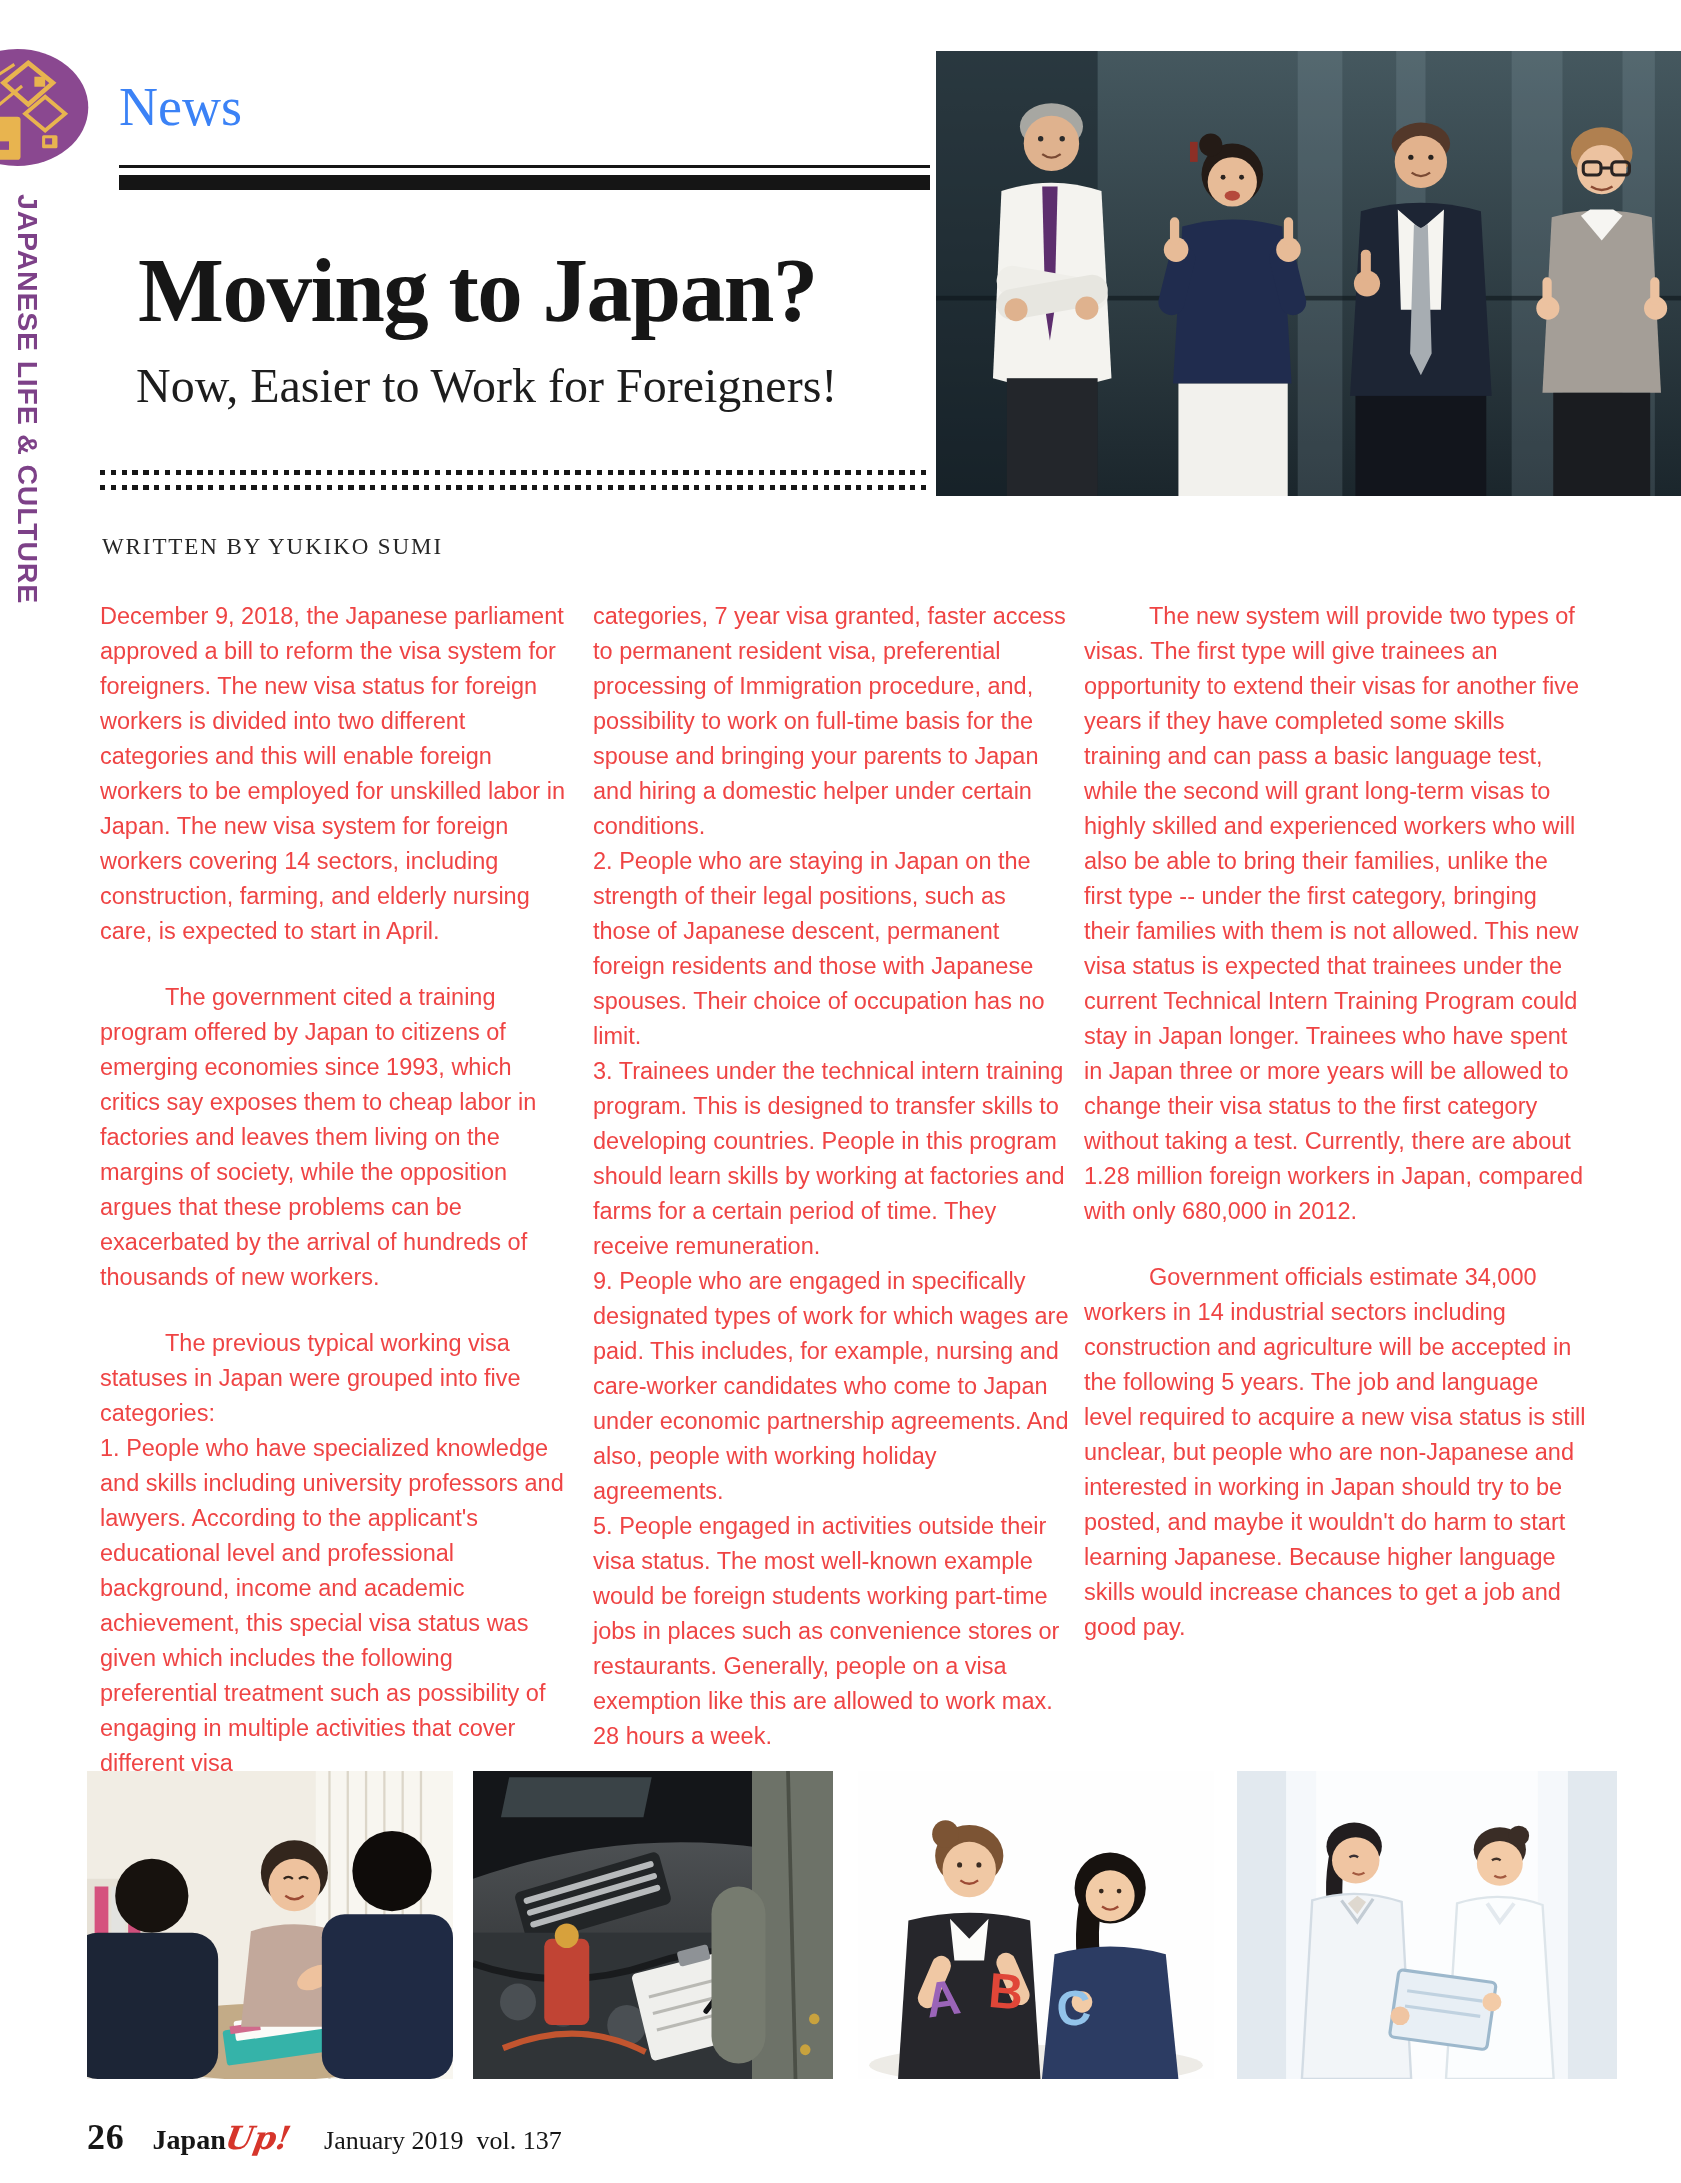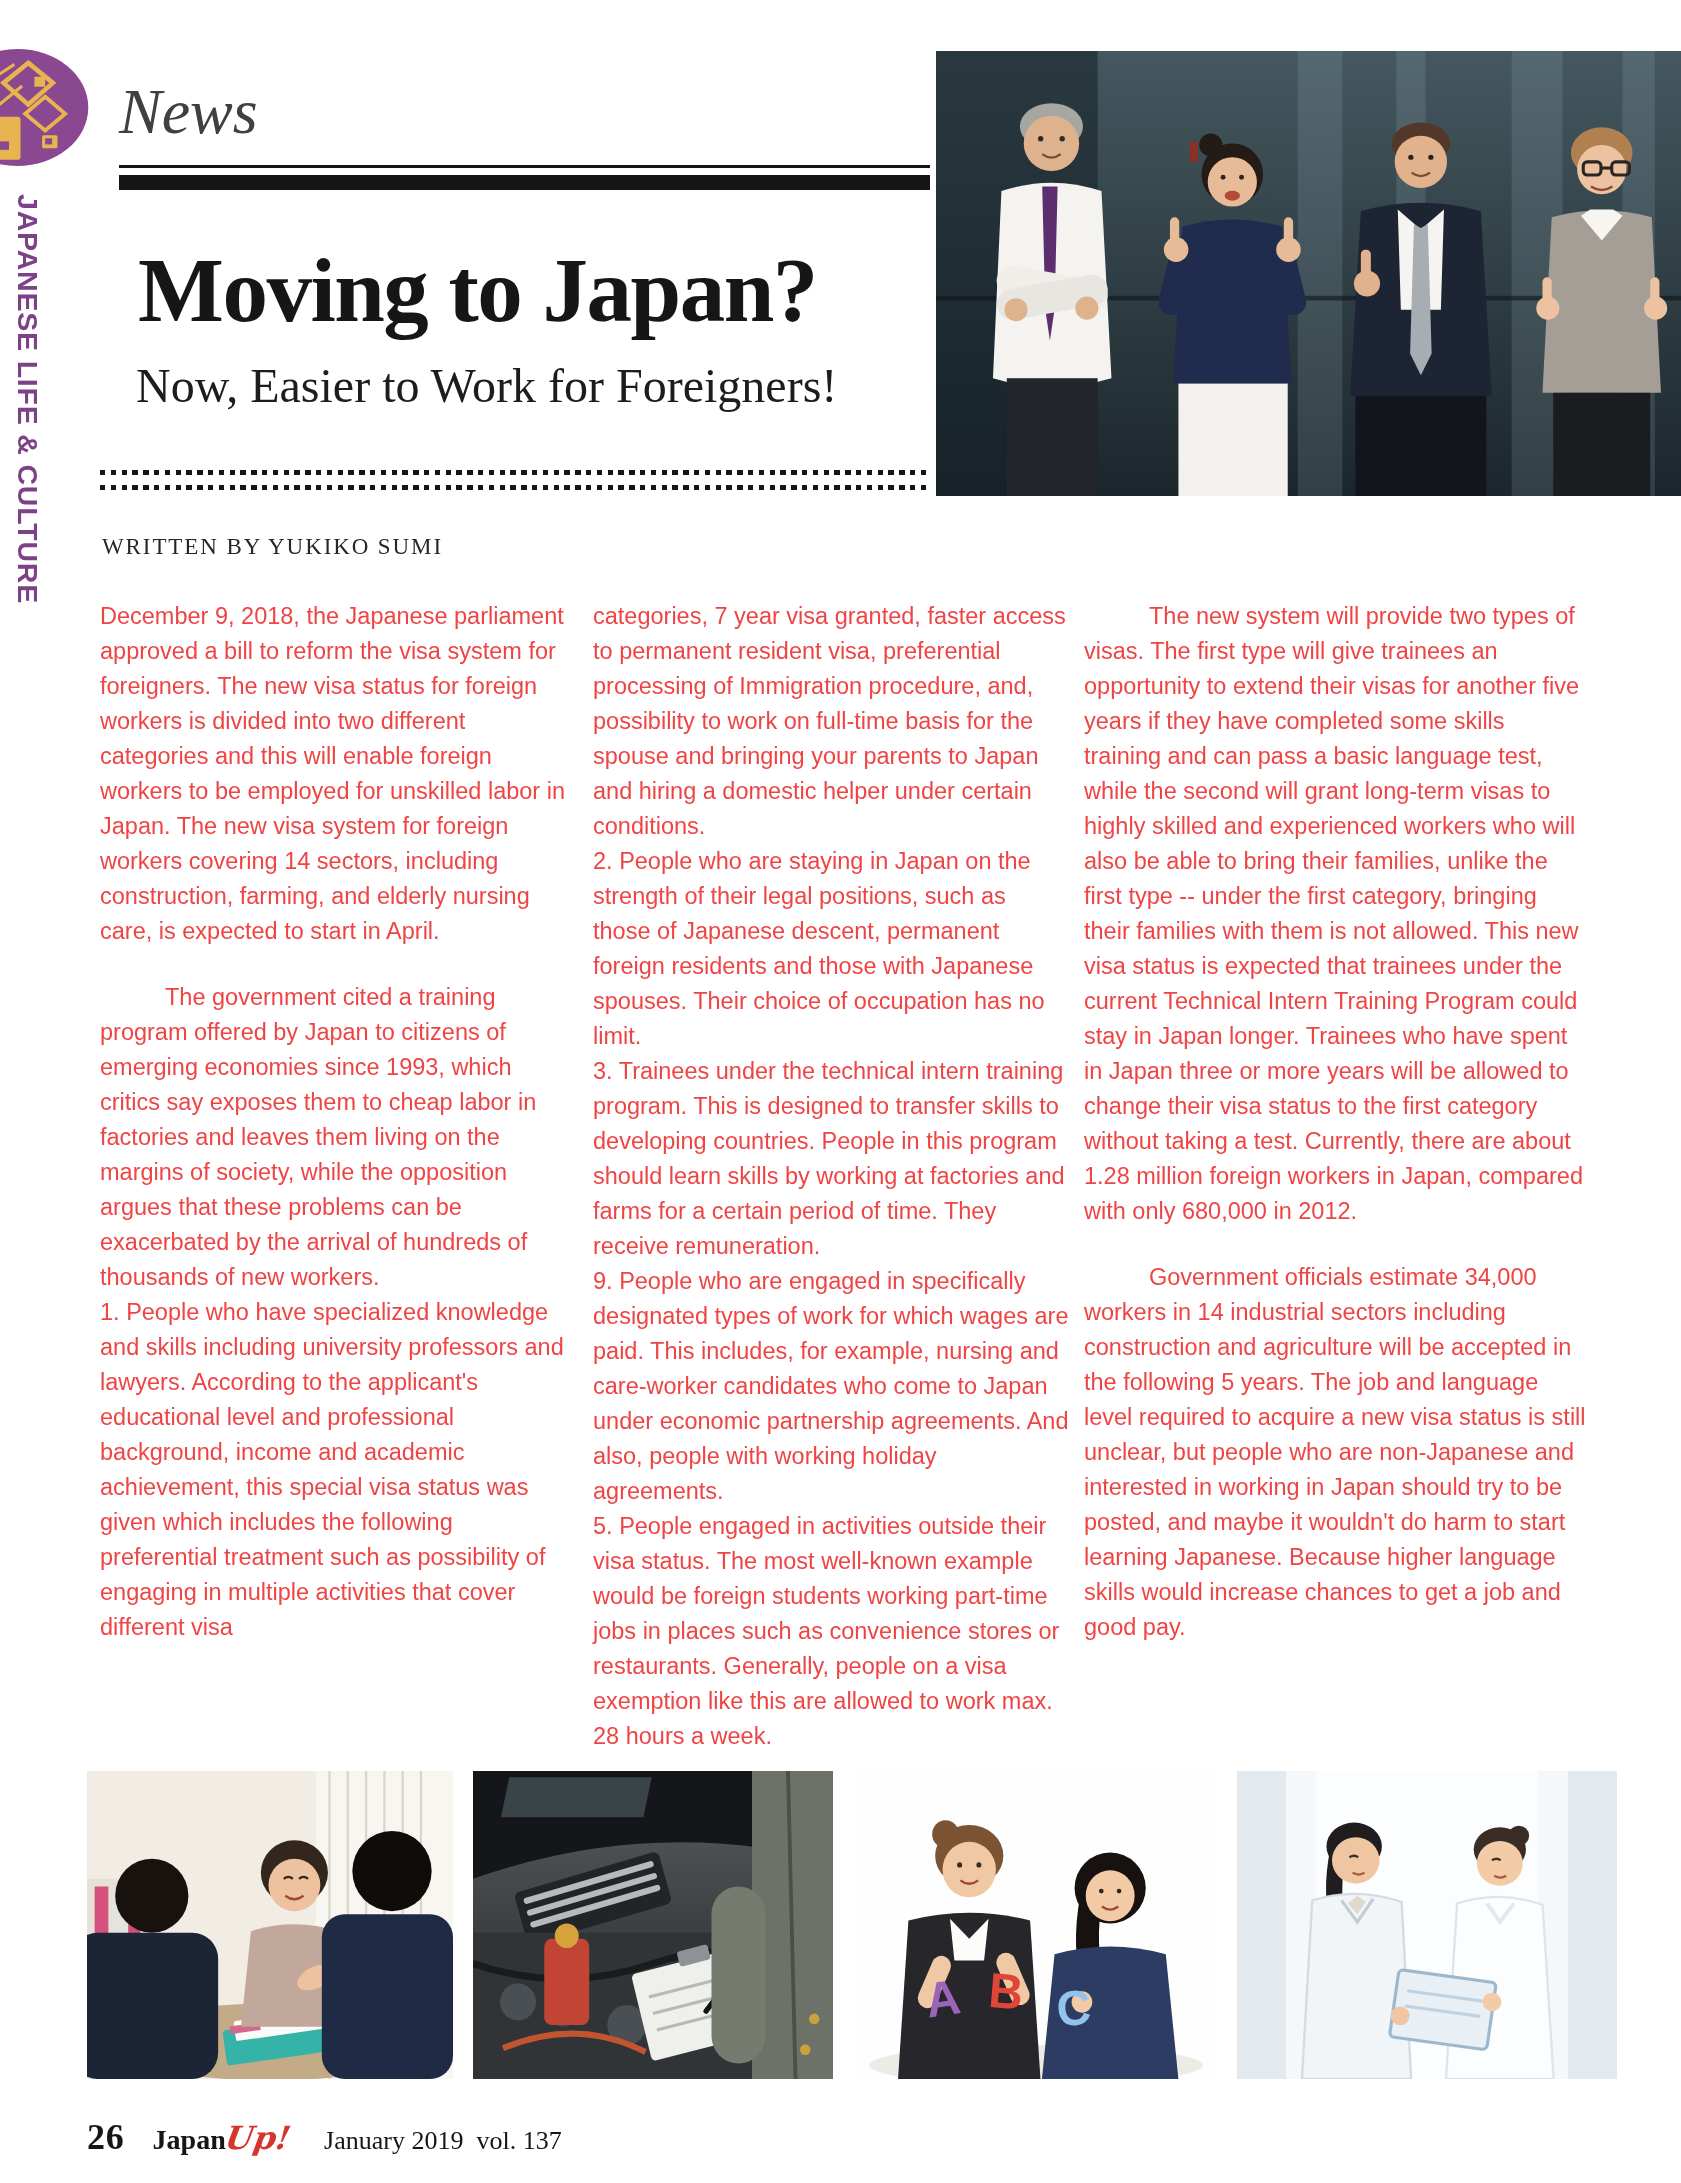--- a/index.html
+++ b/index.html
@@ -7,21 +7,21 @@
   .page{position:relative;width:1681px;height:2183px;background:#ffffff;overflow:hidden;
         font-family:"Liberation Sans",sans-serif;color:#3c3c3c;}
   
   .logo{position:absolute;left:-32px;top:49px;width:122px;height:117px;}
   .side-label{position:absolute;left:10.8px;top:194px;height:370px;
       writing-mode:vertical-rl;text-orientation:mixed;
       font-family:"Liberation Sans",sans-serif;font-weight:bold;font-size:28.5px;
       letter-spacing:0.8px;color:#7d4188;white-space:nowrap;}
   
   .news{position:absolute;left:119px;top:80px;font-family:"Liberation Serif",serif;
-        font-size:64px;line-height:1;color:#404040;font-style:italic;}
+        font-size:54px;line-height:1;color:#3b82f6;}
   .rule-thin{position:absolute;left:119px;top:165px;width:811px;height:3.1px;background:#151515;}
   .rule-thick{position:absolute;left:119px;top:175px;width:811px;height:14.6px;background:#151515;}
   
   .title{position:absolute;left:126px;top:231px;margin:12px;font-family:"Liberation Serif",serif;
          font-weight:bold;font-size:91px;line-height:1.05;letter-spacing:-1.5px;color:#161616;}
   .subtitle{position:absolute;left:132px;top:356px;margin:4px;font-family:"Liberation Serif",serif;
          font-weight:normal;font-size:48px;line-height:1.1;color:#1d1d1d;}
   .dotted{position:absolute;left:100px;top:470px;width:830px;height:21px;
       background:
         repeating-linear-gradient(90deg,#161616 0 5.4px,transparent 5.4px 10.8px) 0 0/100% 5.4px no-repeat,
@@ -166,20 +166,21 @@
   </div>
 
   <h1 class="title">Moving to Japan?</h1>
   <h2 class="subtitle">Now, Easier to Work for Foreigners!</h2>
   <div class="dotted"></div>
   <div class="byline">WRITTEN BY YUKIKO SUMI</div>
 
   <div class="col col1">
     <p>December 9, 2018, the Japanese parliament approved a bill to reform the visa system for foreigners.  The new visa status for foreign workers is divided into two different categories and this will enable foreign workers to be employed for unskilled labor in Japan.  The new visa system for foreign workers covering 14 sectors, including construction, farming, and elderly nursing care, is expected to start in April.</p>
     <p class="sp ind">The government cited a training program offered by Japan to citizens of emerging economies since 1993, which critics say exposes them to cheap labor in factories and leaves them living on the margins of society, while the opposition argues that these problems can be exacerbated by the arrival of hundreds of thousands of new workers.</p>
+    <p class="sp ind">The previous typical working visa statuses in Japan were grouped into five categories:</p>
     <p>1.  People who have specialized knowledge and skills including university professors and lawyers.  According to the applicant's educational level and professional background, income and academic achievement, this special visa status was given which includes the following preferential treatment such as possibility of engaging in multiple activities that cover different visa</p>
   </div>
   <div class="col col2">
     <p>categories, 7 year visa granted, faster access to permanent resident visa, preferential processing of Immigration procedure, and, possibility to work on full-time basis for the spouse and bringing your parents to Japan and hiring a domestic helper under certain conditions.</p>
     <p>2.  People who are staying in Japan on the strength of their legal positions, such as those of Japanese descent, permanent foreign residents and those with Japanese spouses.  Their choice of occupation has no limit.</p>
     <p>3.  Trainees under the technical intern training program.  This is designed to transfer skills to developing countries.  People in this program should learn skills by working at factories and farms for a certain period of time.  They receive remuneration.</p>
     <p>9.  People who are engaged in specifically designated types of work for which wages are paid.  This includes, for example, nursing and care-worker candidates who come to Japan under economic partnership agreements.  And also, people with working holiday agreements.</p>
     <p>5.  People engaged in activities outside their visa status.  The most well-known example would be foreign students working part-time jobs in places such as convenience stores or restaurants.  Generally, people on a visa exemption like this are allowed to work max. 28 hours a week.</p>
   </div>
   <div class="col col3">

